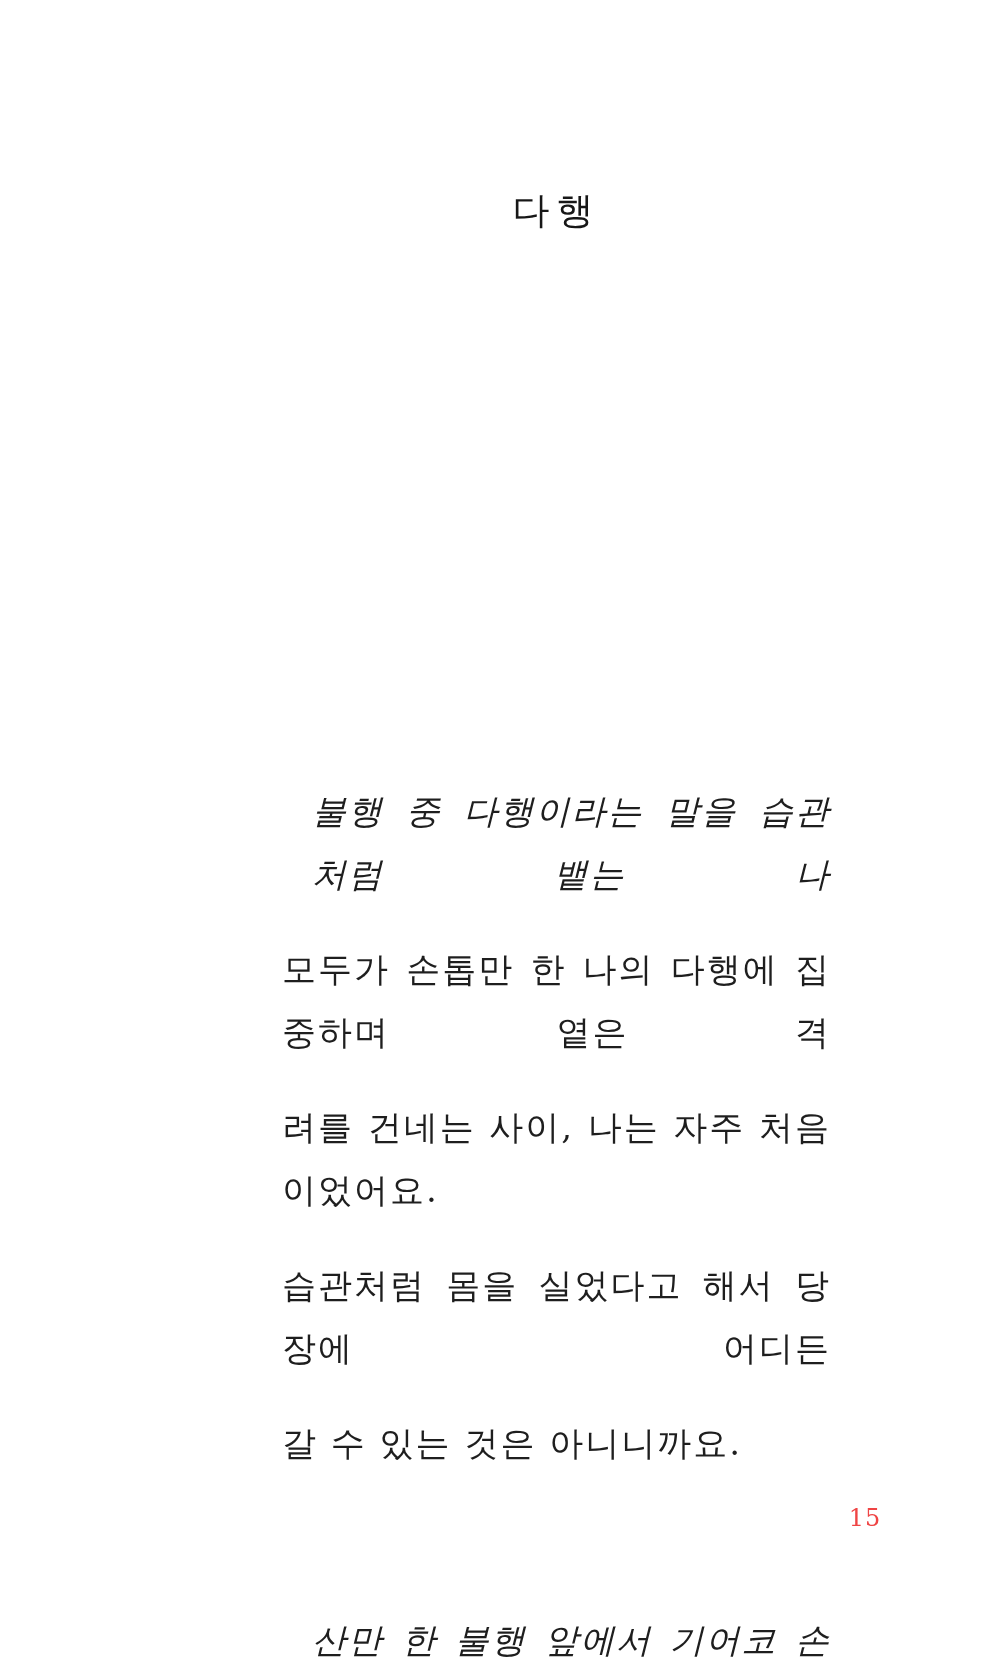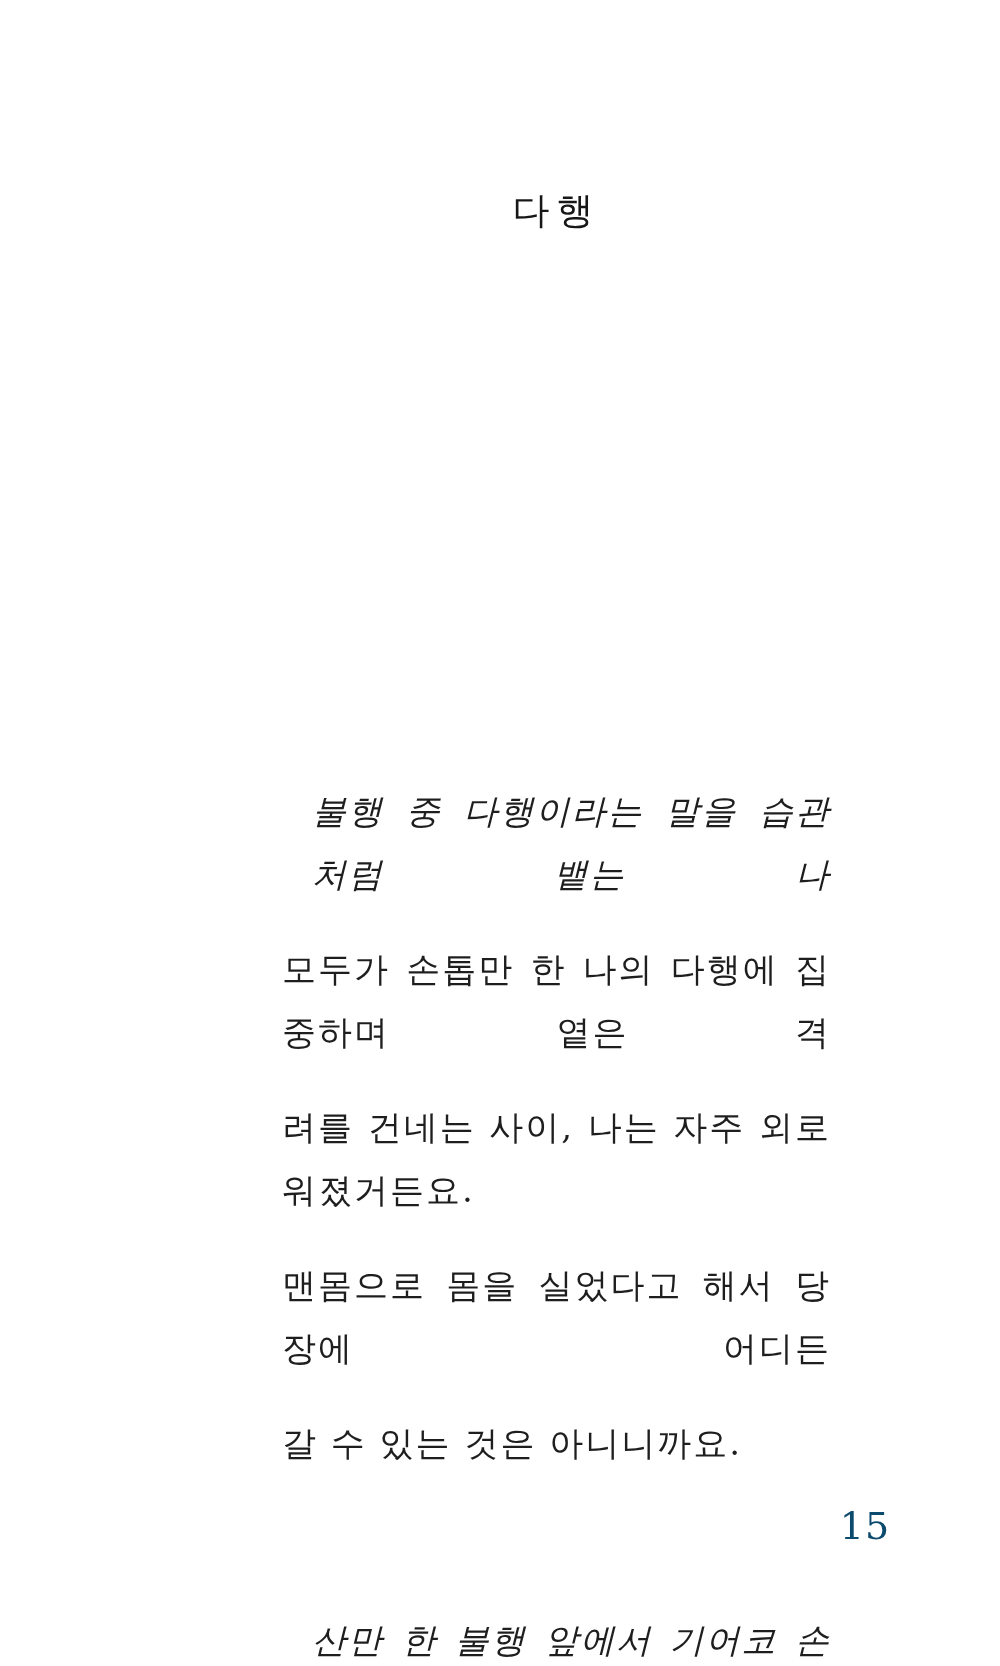--- a/index.html
+++ b/index.html
@@ -55,39 +55,39 @@
   .line.last {
     text-align: center;
     text-align-last: left;
   }
   .page-number {
     position: absolute;
     top: 1456px;
     left: 788px;
     width: 90px;
     text-align: center;
-    font-size: 38px;
+    font-size: 24px;
     letter-spacing: 1px;
-    color: #0c4a6e;
+    color: #ef4444;
   }
 </style>
 </head>
 <body>
 
 <div class="page">
 
   <h1 class="title">다행</h1>
 
   <div class="body-text">
 
     <p class="para">
       <span class="line justify indent">불행 중 다행이라는 말을 습관처럼 뱉는 나</span>
       <span class="line justify">모두가 손톱만 한 나의 다행에 집중하며 옅은 격</span>
-      <span class="line justify">려를 건네는 사이, 나는 자주 외로워졌거든요.</span>
-      <span class="line justify">맨몸으로 몸을 실었다고 해서 당장에 어디든</span>
+      <span class="line justify">려를 건네는 사이, 나는 자주 처음이었어요.</span>
+      <span class="line justify">습관처럼 몸을 실었다고 해서 당장에 어디든</span>
       <span class="line last">갈 수 있는 것은 아니니까요.</span>
     </p>
 
     <p class="para">
       <span class="line justify indent">산만 한 불행 앞에서 기어코 손톱만 한 다행</span>
 
     </p>
 
   </div>
 

